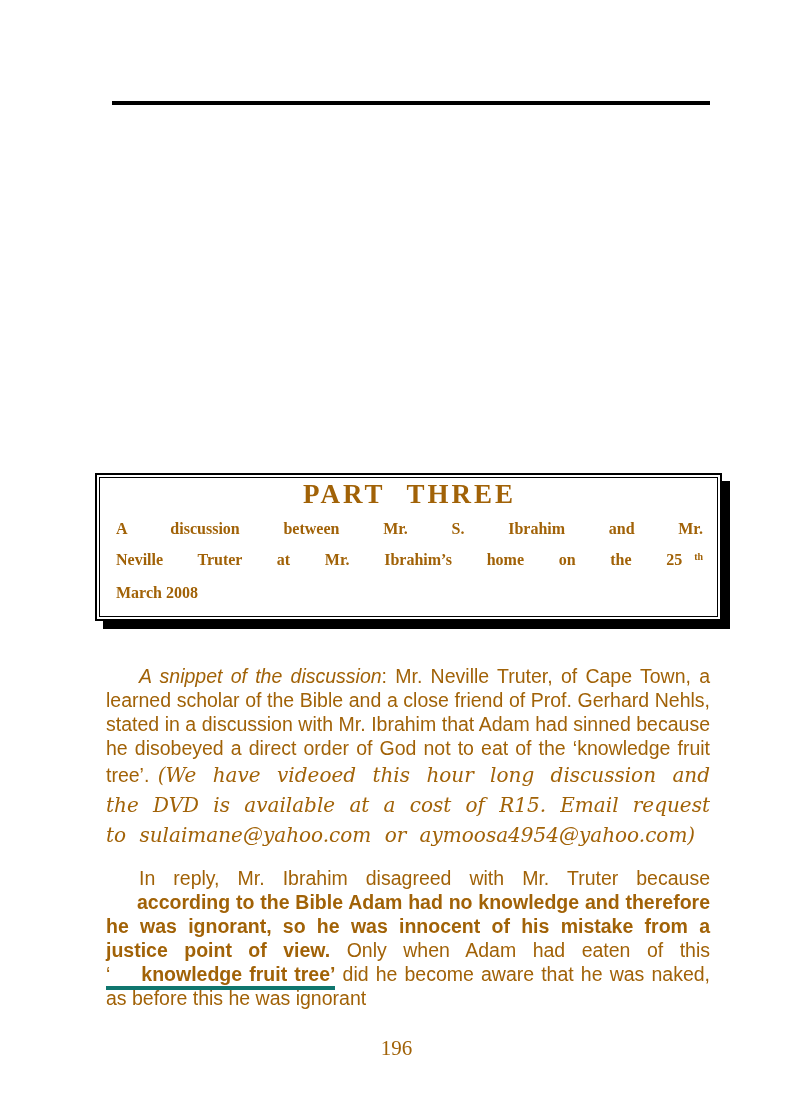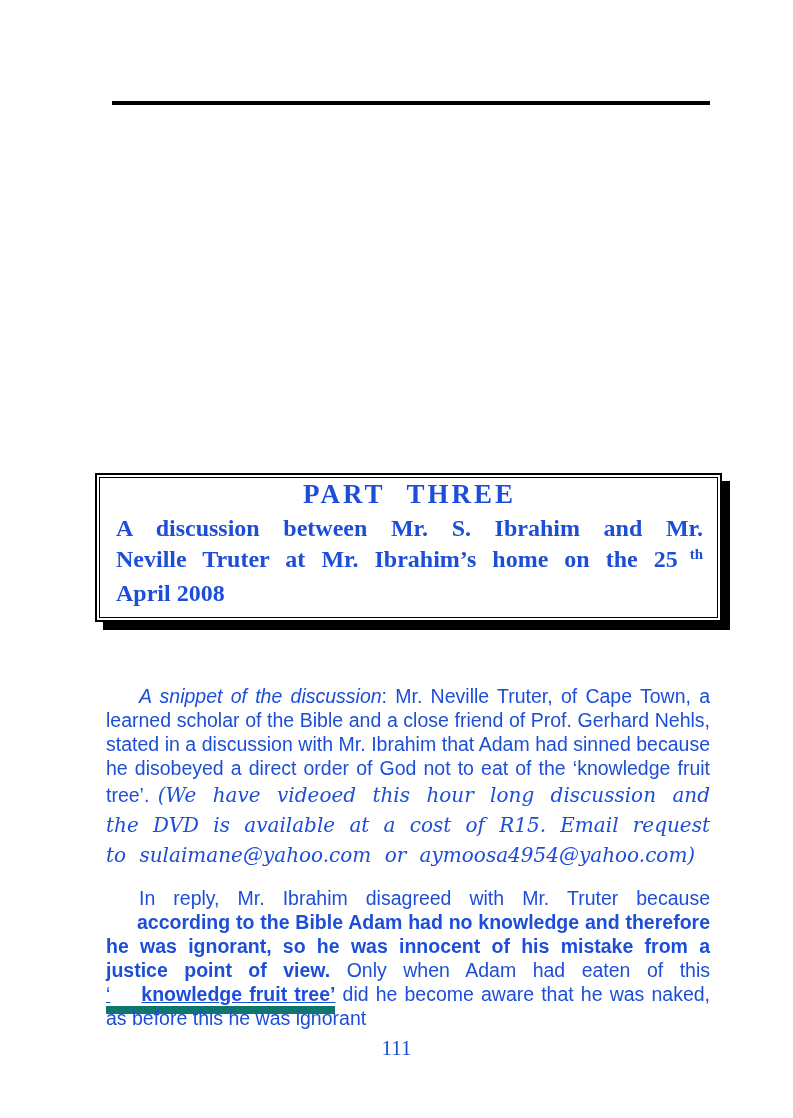--- a/index.html
+++ b/index.html
@@ -6,21 +6,21 @@
     margin: 0;
     padding: 0;
     background: #e8e8e8;
   }
   .page {
     position: relative;
     width: 793px;
     height: 1118px;
     margin: 0 auto;
     background: #ffffff;
-    color: #1d4ed8;
+    color: #a16207;
     overflow: hidden;
     font-family: "Liberation Sans", sans-serif;
   }
 
   
   .top-rule {
     position: absolute;
     left: 112px;
     top: 101px;
     width: 598px;
@@ -50,21 +50,21 @@
     font-size: 27px;
     line-height: 31px;
     text-align: center;
     letter-spacing: 3px;
     word-spacing: 12px;
   }
   .box-subtitle {
     margin-top: 3px;
     font-family: "Liberation Serif", serif;
     font-weight: 700;
-    font-size: 24px;
+    font-size: 16px;
     line-height: 31px;
   }
   .subtitle-line {
     text-align: justify;
     text-align-last: justify;
     white-space: normal;
   }
   .subtitle-line.last-line {
     text-align-last: left;
   }
@@ -73,21 +73,21 @@
     position: relative;
     top: -0.55em;
     letter-spacing: 0;
     margin-left: 12px;
   }
 
   
   .body-text {
     position: absolute;
     left: 106px;
-    top: 684px;
+    top: 664px;
     width: 604px;
     font-size: 19.5px;
     line-height: 24px;
     text-align: justify;
   }
   .body-text p {
     margin: 0;
     text-indent: 33px;
   }
   .body-text p.para-2 {
@@ -101,23 +101,22 @@
     font-style: italic;
     font-size: 20px;
     line-height: 30px;
     word-spacing: 7px;
   }
   .bold {
     font-weight: 700;
     margin-left: 31px;
   }
   .underline-group {
-    border-bottom: 8px solid #0f766e;
+    border-bottom: 4px solid #0f766e;
     padding-bottom: 1px;
-    text-decoration: underline;
   }
 
   
   .page-number {
     position: absolute;
     left: 0;
     top: 1036px;
     width: 100%;
     text-align: center;
     font-family: "Liberation Serif", serif;
@@ -131,26 +130,26 @@
 <div class="page">
 
   <div class="top-rule"></div>
 
   <div class="title-box">
     <div class="title-box-inner">
       <div class="box-title">PART THREE</div>
       <div class="box-subtitle">
         <div class="subtitle-line">A discussion between Mr. S. Ibrahim and Mr.</div>
         <div class="subtitle-line"><span>Neville Truter at Mr. Ibrahim’s home on the 25</span><span class="sup">th</span></div>
-        <div class="subtitle-line last-line">April 2008</div>
+        <div class="subtitle-line last-line">March 2008</div>
       </div>
     </div>
   </div>
 
   <div class="body-text">
     <p class="para-1"><span class="lead-italic">A snippet of the discussion</span><span>: Mr. Neville Truter, of Cape Town, a learned scholar of the Bible and a close friend of Prof. Gerhard Nehls, stated in a discussion with Mr. Ibrahim that Adam had sinned because he disobeyed a direct order of God not to eat of the ‘knowledge fruit tree’. </span><span class="script-note">(We have videoed this hour long discussion and the DVD is available at a cost of R15. Email request to sulaimane@yahoo.com or aymoosa4954@yahoo.com)</span></p>
 
     <p class="para-2"><span>In reply, Mr. Ibrahim disagreed with Mr. Truter because </span><span class="bold">according to the Bible Adam had no knowledge and therefore he was ignorant, so he was innocent of his mistake from a justice point of view.</span><span> Only when Adam had eaten of this </span><span class="underline-group"><span>‘</span><span class="bold">knowledge fruit tree’</span></span><span> did he become aware that he was naked, as before this he was ignorant</span></p>
   </div>
 
-  <div class="page-number">111</div>
+  <div class="page-number">196</div>
 
 </div>
 
 </body></html>

